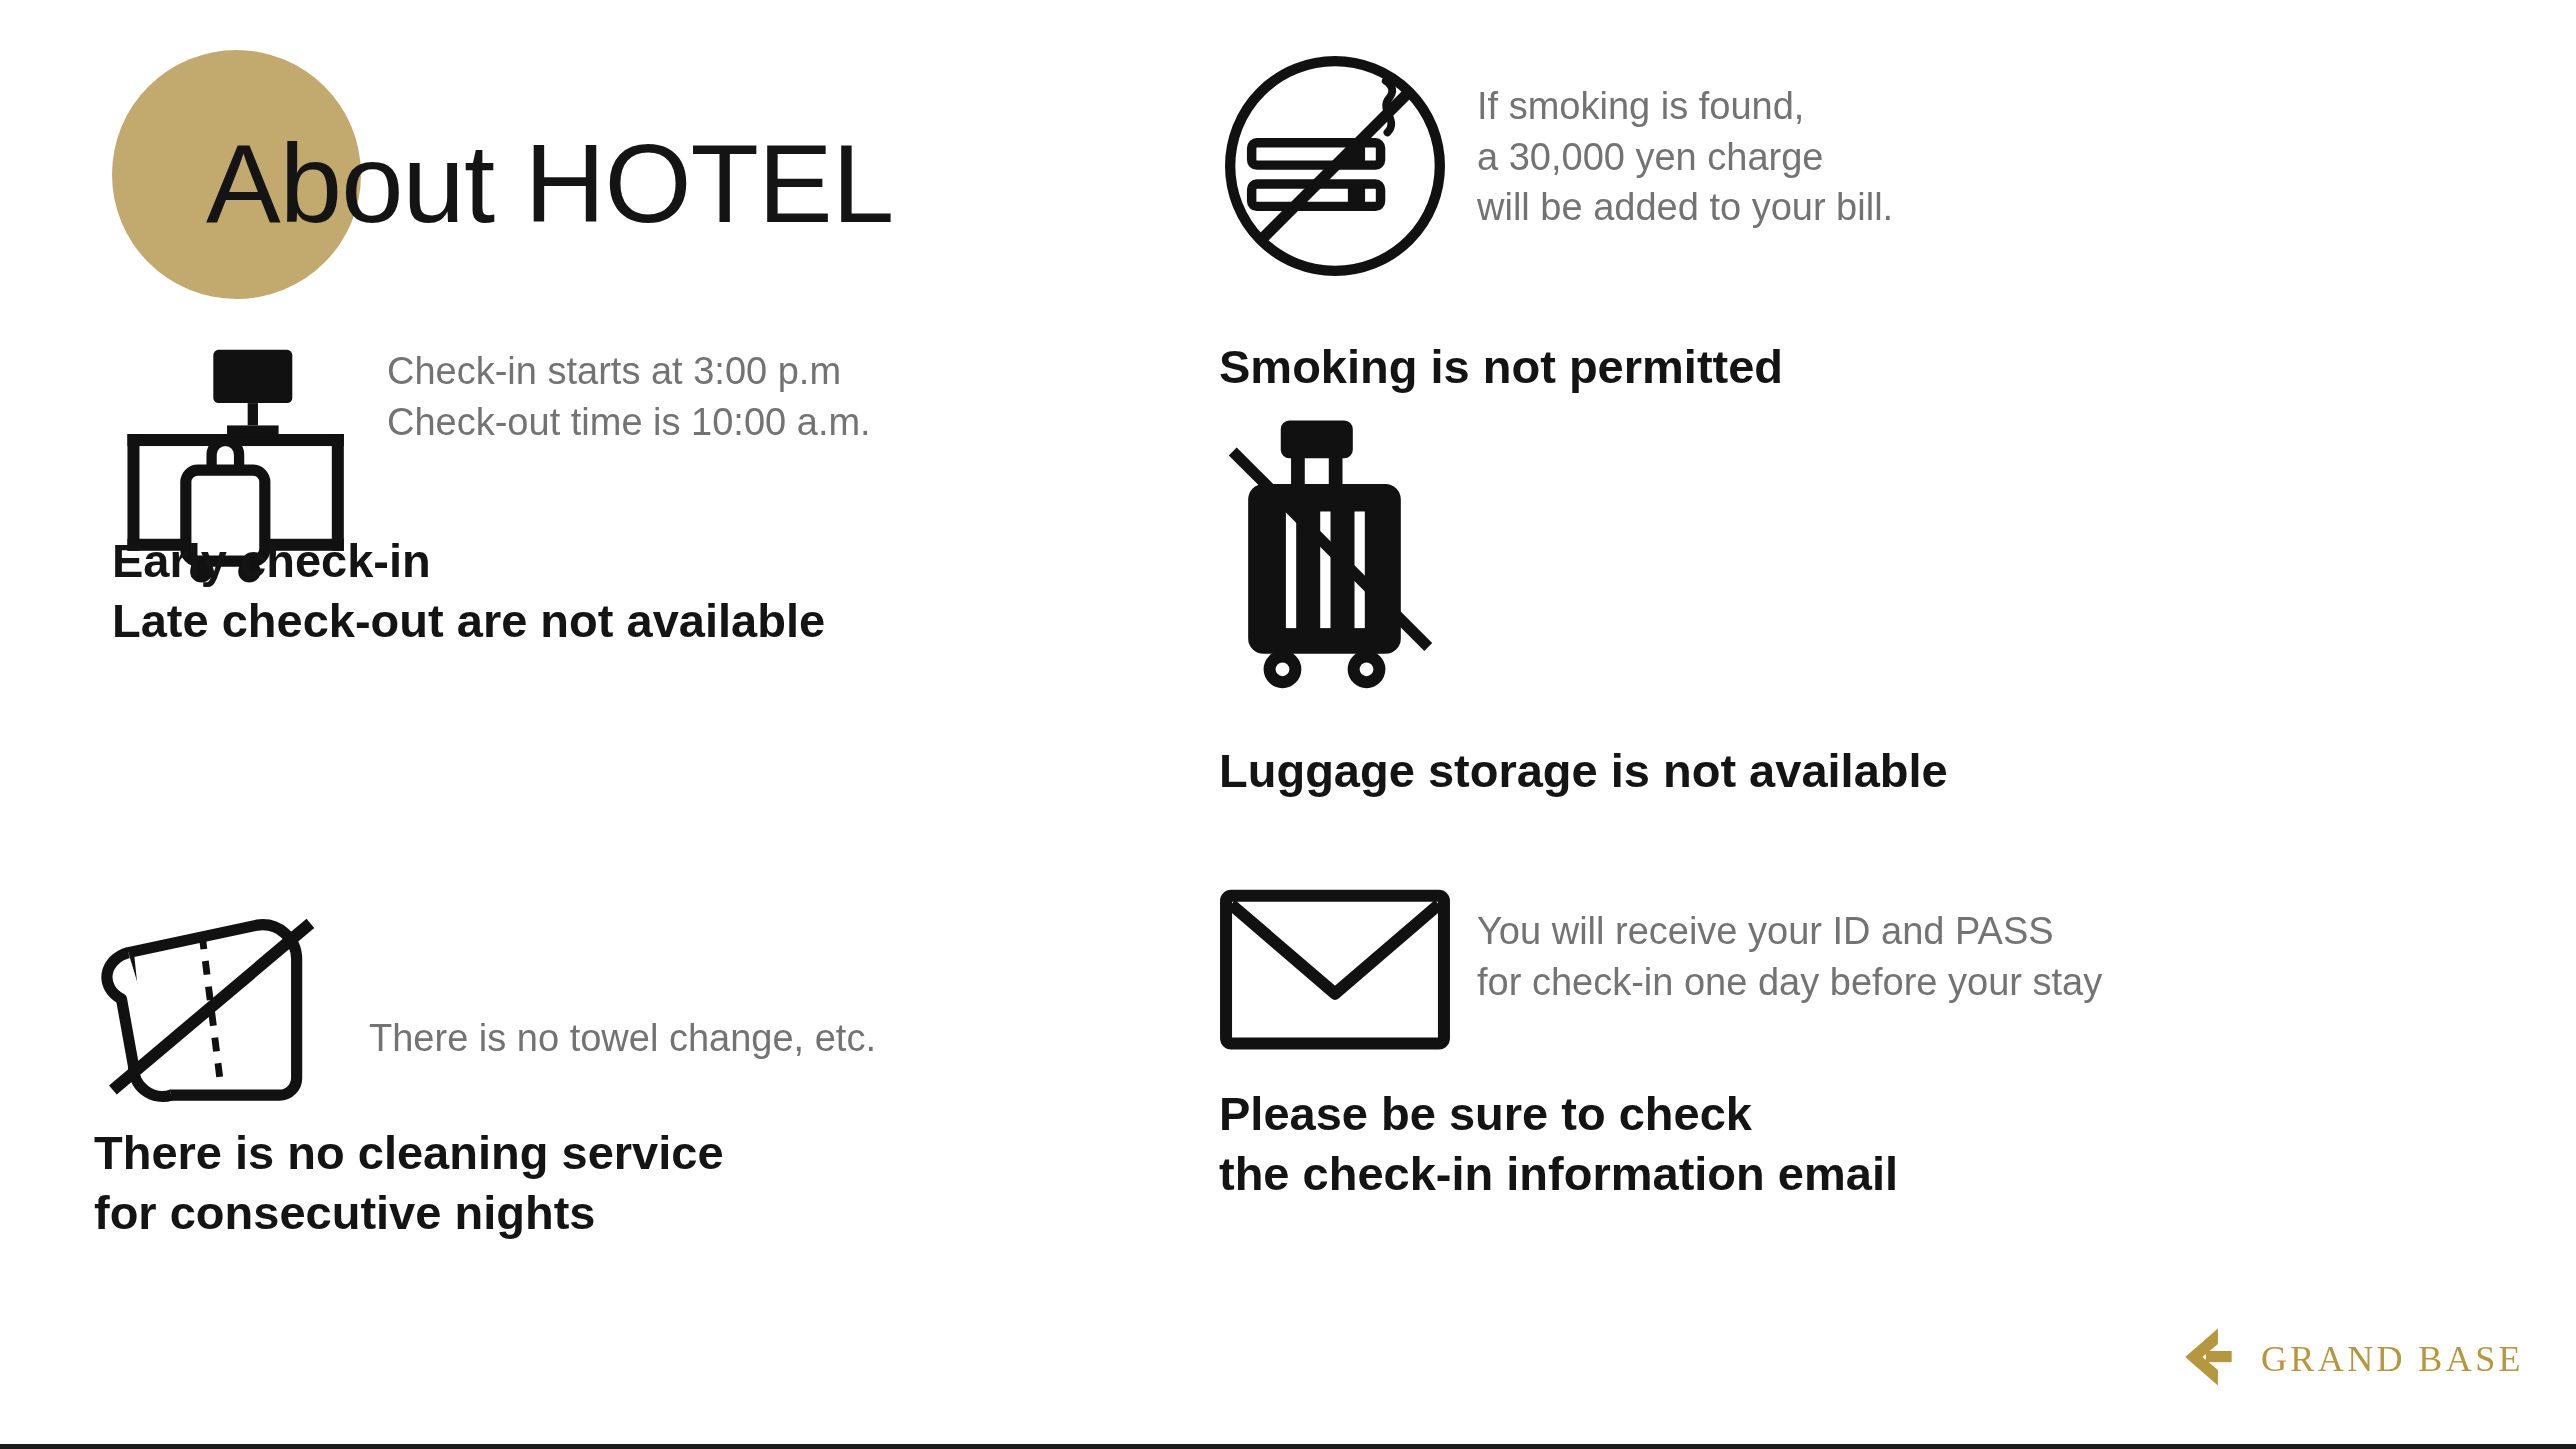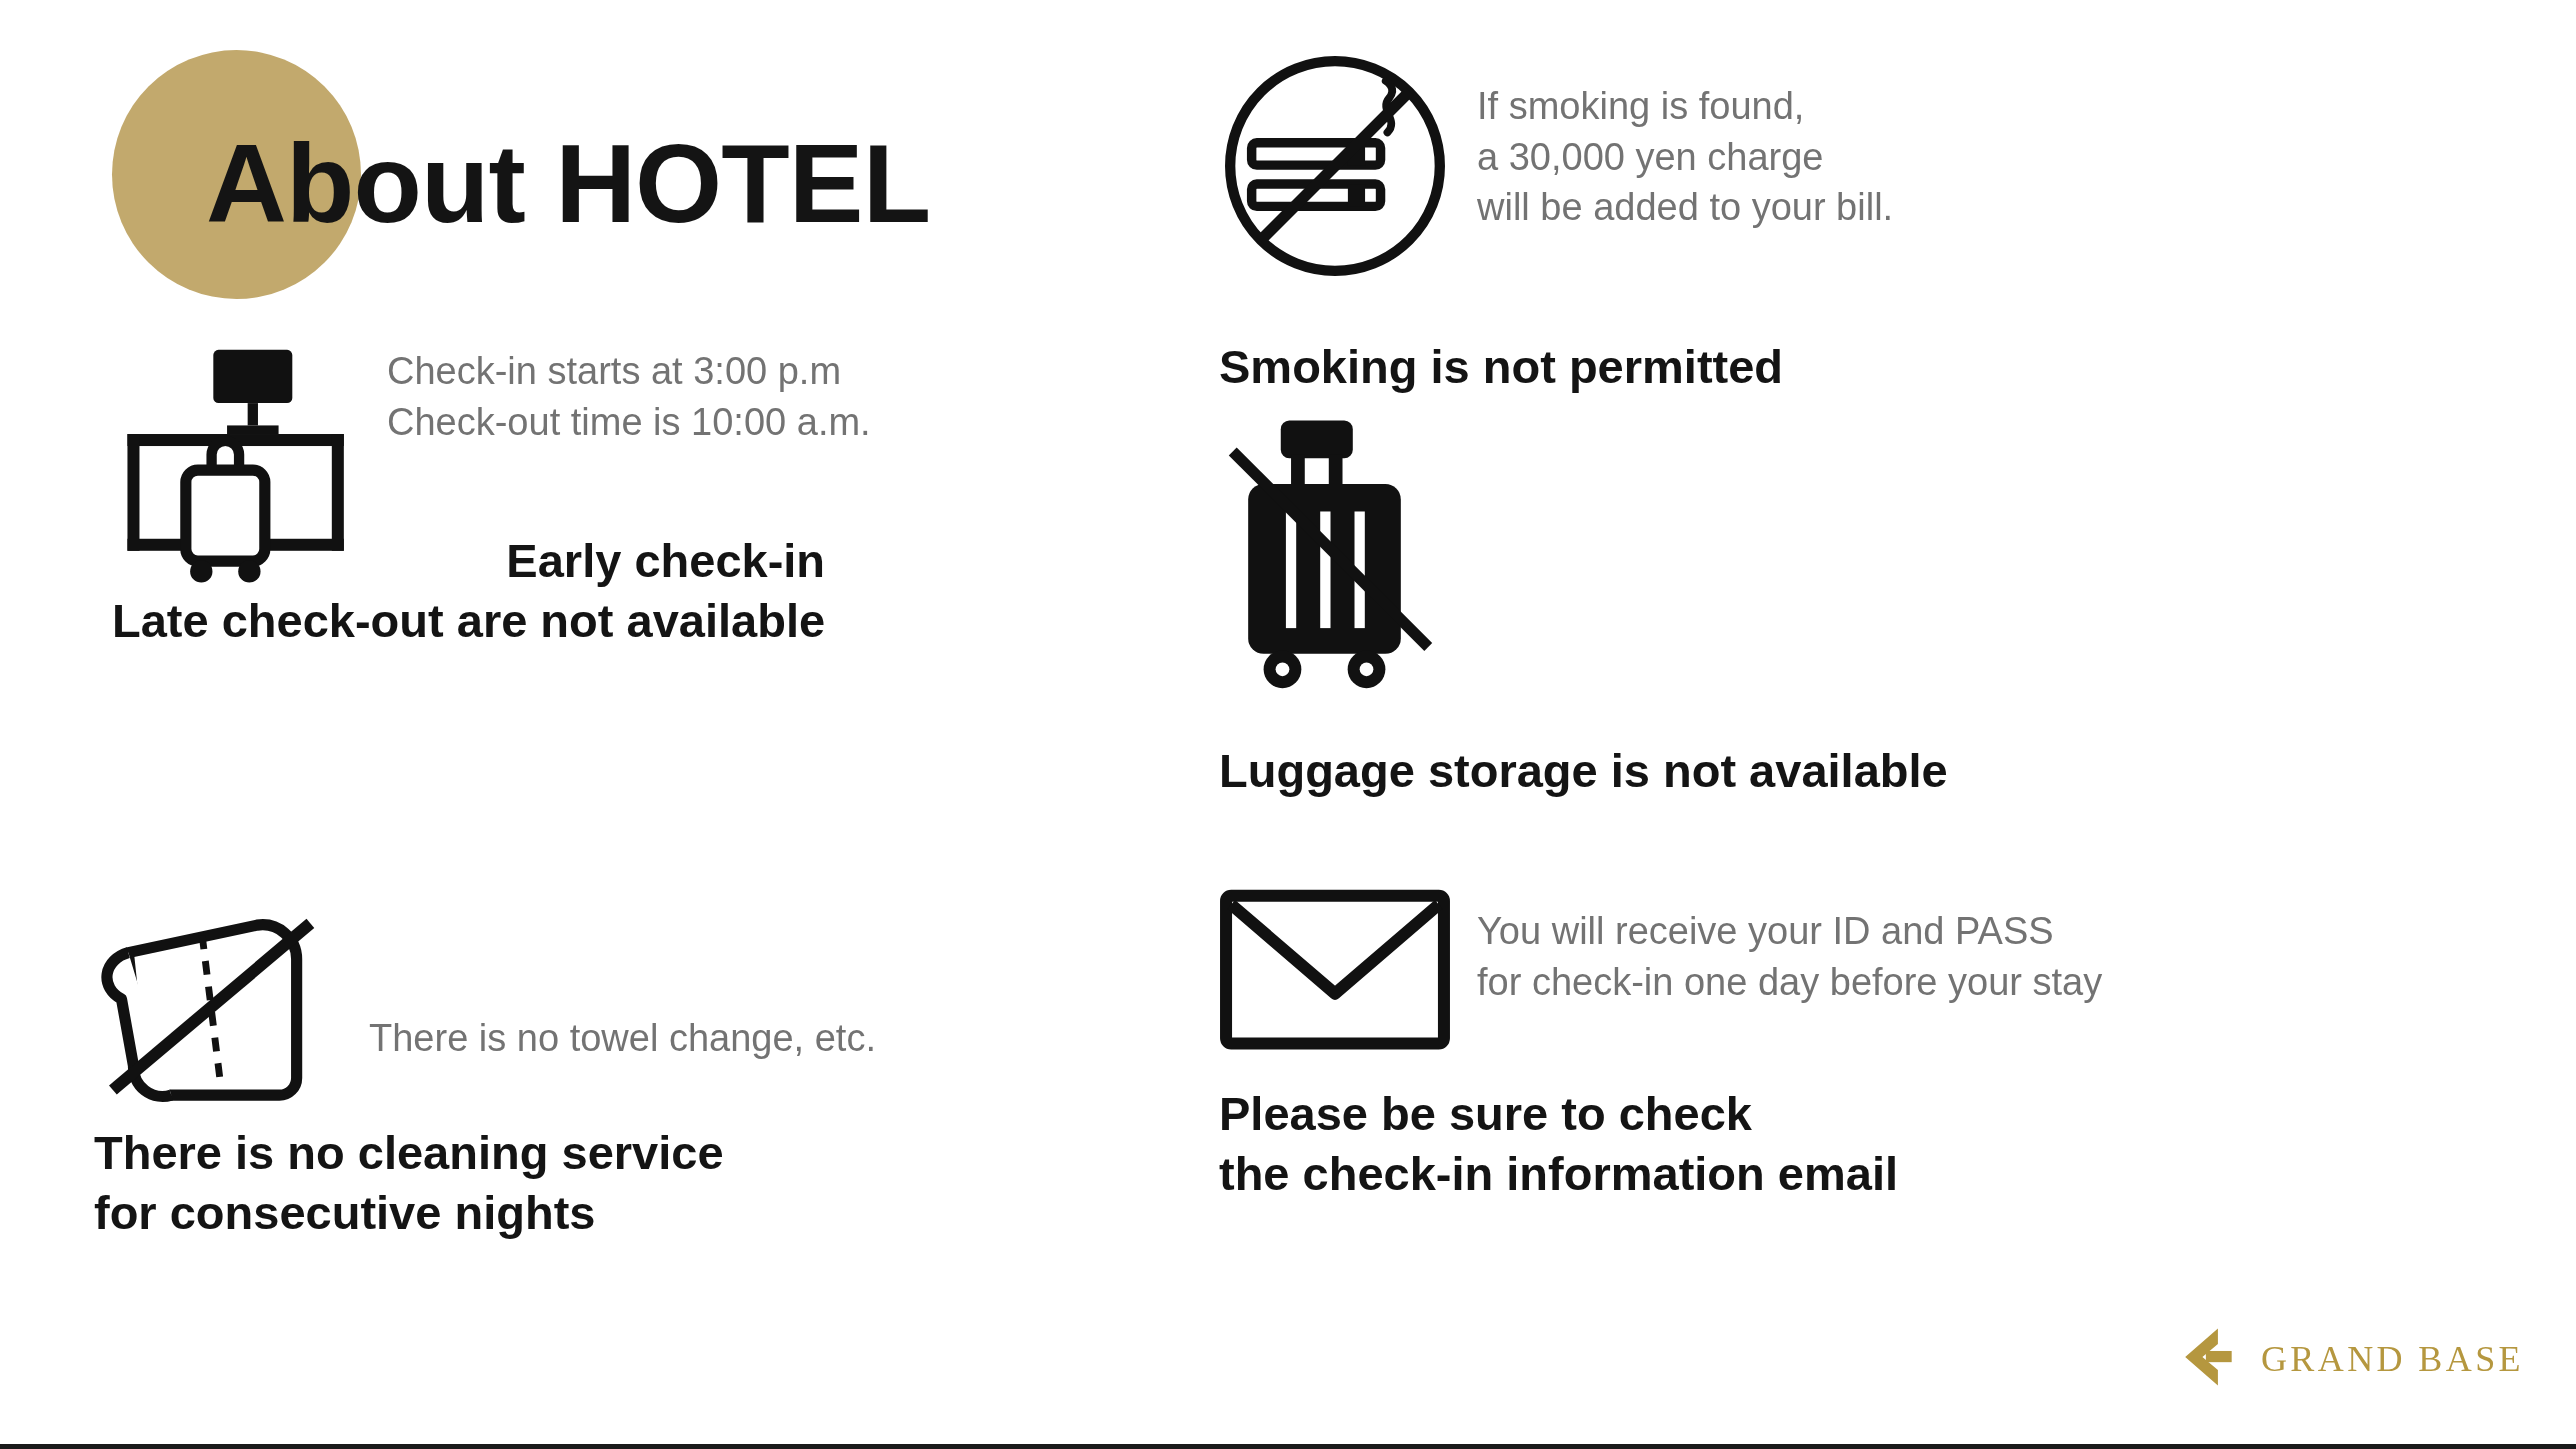--- a/index.html
+++ b/index.html
@@ -41,21 +41,21 @@
     width: 249px;
     height: 249px;
     border-radius: 50%;
     background: #c2a96d;
   }
   .title-text {
     position: absolute;
     left: 94px;
     top: 94px;
     font-size: 112px;
-    font-weight: bold;
+    font-weight: normal;
     letter-spacing: -0.9px;
     line-height: 1;
     color: #141414;
     white-space: nowrap;
   }
 
   
   .item {
     position: absolute;
   }
@@ -77,21 +77,21 @@
   .icon {
     position: absolute;
     display: block;
   }
 
   
   
   #item-checkin { left: 112px; top: 326px; width: 1159px; }
   #item-checkin .icon { left: 0px; top: 17px; }
   #item-checkin .sub-text { position: absolute; left: 275px; top: 20px; }
-  #item-checkin .main-text { position: absolute; left: 0px; top: 185px; text-align: right; }
+  #item-checkin .main-text { position: absolute; left: 0px; top: 185px; }
 
   #item-cleaning { left: 94px; top: 884px; width: 1202px; }
   #item-cleaning .icon { left: 0px; top: 17px; }
   #item-cleaning .sub-text { position: absolute; left: 275px; top: 129px; }
   #item-cleaning .main-text { position: absolute; left: 0px; top: 219px; }
 
   
   #item-smoking { left: 1219px; top: 34px; width: 1288px; }
   #item-smoking .icon { left: 0px; top: 15.5px; }
   #item-smoking .sub-text { position: absolute; left: 258px; top: 47px; }

